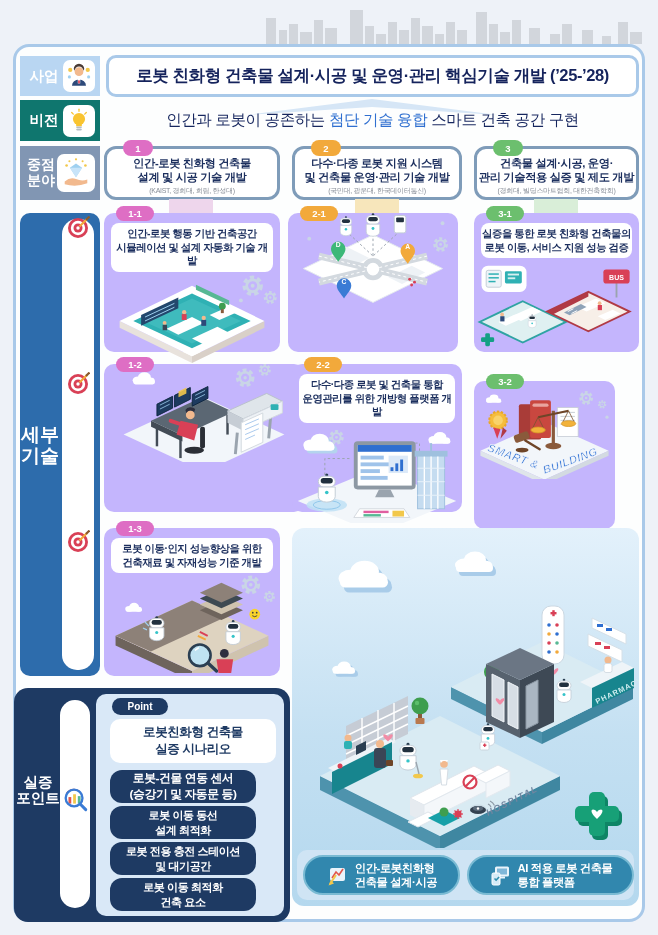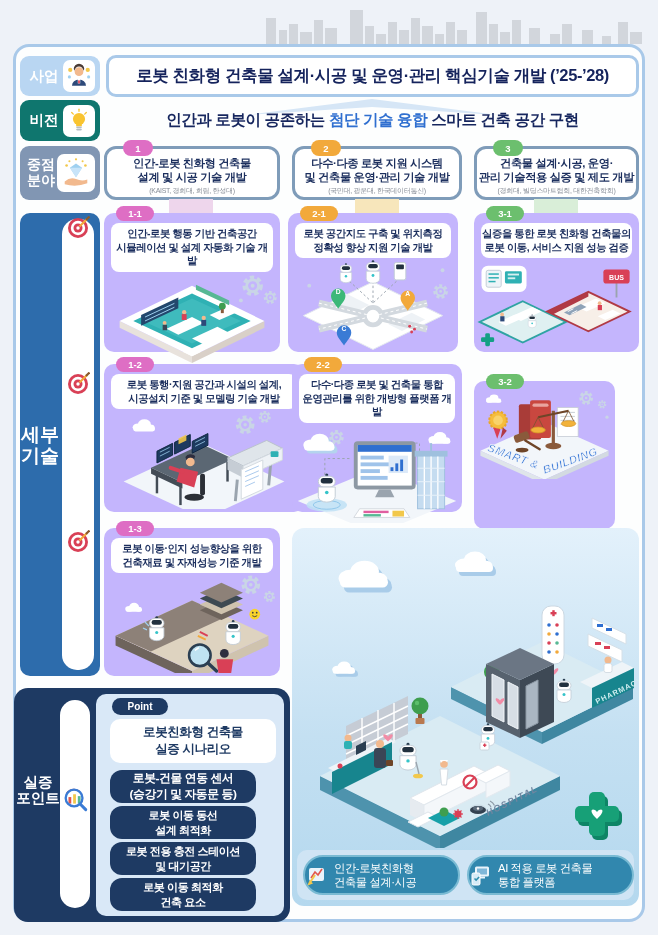--- a/index.html
+++ b/index.html
@@ -2,29 +2,29 @@
 <html><head>
 <meta charset="utf-8">
 <style>
   html,body{margin:0;padding:0}
   body{width:658px;height:935px;position:relative;background:#eef2f8;overflow:hidden;
        font-family:"Liberation Sans","DejaVu Sans",sans-serif;}
   .abs{position:absolute}
   #container{left:13px;top:44px;width:626px;height:872px;background:#fdfefe;
              border:3px solid #a9c9e9;border-radius:16px}
   
-  .rail{border-radius:9px;display:flex;align-items:center;justify-content:space-between;padding:0 5px;box-sizing:border-box}
+  .rail{border-radius:0;display:flex;align-items:center;justify-content:space-between;padding:0 5px;box-sizing:border-box}
   .rail-txt{color:#fff;font-weight:bold;font-size:14.5px;line-height:1.12;text-align:center;width:100%}
   .icon-box{background:#fff;border-radius:7px;display:flex;align-items:center;justify-content:center;flex:none}
   
   #title-box{left:106px;top:55px;width:533px;height:42px;background:#fff;border:3px solid #a9c9e9;
              border-radius:10px;box-sizing:border-box;display:flex;align-items:center;justify-content:center;
              font-weight:bold;font-size:16.5px;color:#15235c;letter-spacing:-0.4px}
   #vision-text{left:106px;top:99px;width:533px;height:43px;display:flex;align-items:center;justify-content:center;
-               font-weight:bold;font-size:15.5px;letter-spacing:-0.4px}
+               font-weight:normal;font-size:15.5px;letter-spacing:-0.4px}
   
   .focus-card{background:#fff;border:3px solid #7f9cb9;border-radius:12px;box-sizing:border-box;
               text-align:center;padding-top:7px}
   .num-badge{position:absolute;top:-9px;left:16px;width:30px;height:16px;border-radius:9px;color:#fff;
              font-weight:bold;font-size:9.5px;display:flex;align-items:center;justify-content:center}
   .bg-pink{background:#de6ec4}.bg-yellow{background:#f2a93b}.bg-green{background:#6cbf6e}
   .focus-title{font-weight:bold;font-size:11.3px;line-height:1.28;color:#1c2f5e;letter-spacing:-0.4px}
   .orgs{font-size:7px;color:#868c96;margin-top:1px;letter-spacing:-0.3px}
   .tint{height:14px;width:44px;top:199px}
   
@@ -44,22 +44,22 @@
                font-weight:bold;font-size:10px;display:flex;align-items:center;justify-content:center}
   #scenario-card{left:110px;top:719px;width:166px;height:44px;background:#fff;border-radius:10px;color:#1e3a63;
                  font-weight:bold;font-size:12.5px;text-align:center;line-height:1.35;display:flex;
                  flex-direction:column;justify-content:center;letter-spacing:-0.4px}
   .wcol{background:#fff;border-radius:15px}
   
   #scene-panel{left:292px;top:528px;width:347px;height:378px;border-radius:12px;
                background:linear-gradient(180deg,#e3f1fb 0%,#c4e0f2 55%,#b4d8ee 100%)}
   #badge-strip{left:297px;top:850px;width:337px;height:50px;background:#cfe4f4;border-radius:10px}
   .scene-badge{position:absolute;top:855px;height:40px;background:#3187ae;border:2px solid #79bad3;border-radius:21px;
-               box-sizing:border-box;color:#fff;font-weight:normal;font-size:11.3px;line-height:1.25;display:flex;
-               align-items:center;justify-content:flex-start;gap:5px;letter-spacing:-0.4px}
+               box-sizing:border-box;color:#fff;font-weight:bold;font-size:11.3px;line-height:1.25;display:flex;
+               align-items:center;justify-content:center;gap:5px;letter-spacing:-0.4px}
   .vseg{white-space:pre}
 </style>
 </head>
 <body>
 
 <svg width="0" height="0" style="position:absolute" aria-hidden="true">
   <defs>
     <g id="g-gear">
       <circle r="7" fill="none" stroke="#c9d5e6" stroke-width="5" stroke-dasharray="3.5 2.6"></circle>
       <circle r="5.5" fill="none" stroke="#c9d5e6" stroke-width="2.5"></circle>
@@ -249,21 +249,20 @@
       <rect x="77.5" y="41" width="5" height="6" fill="#d94056"></rect>
     <circle cx="100" cy="45" r="2.2" fill="#f2b98e"></circle>
       <rect x="97.5" y="47" width="5" height="6" fill="#2e4a7a"></rect>
     <circle cx="60" cy="50" r="2" fill="#f2b98e"></circle>
       <rect x="58" y="52" width="4.5" height="5.5" fill="#3a4656"></rect>
   </svg>
 </div>
 
 <div class="abs dcard" style="left:288px;top:213px;width:170px;height:139px">
   <div class="dnum bg-yellow">2-1</div>
-  <div class="dhead">로봇 공간지도 구축 및 위치측정<br>정확성 향상 지원 기술 개발</div>
   <svg width="100%" height="90" viewBox="0 0 176 92">
     <use href="#g-gear" transform="translate(158,32) scale(0.8)"></use>
     <circle cx="22" cy="26" r="2" fill="#c9d5e6"></circle>
       <circle cx="160" cy="10" r="2" fill="#c9d5e6"></circle>
     <polygon points="88,22 160,57 88,92 16,57" fill="#fff" stroke="#e3e8ee"></polygon>
     <polygon points="60,34 84,46 70,53 46,41" fill="#eef2f6"></polygon>
     <polygon points="104,66 128,54 142,61 118,73" fill="#eef2f6"></polygon>
     <g stroke="#d3d9df" stroke-width="7" fill="none">
       <line x1="32" y1="44" x2="144" y2="71"></line>
         <line x1="144" y1="44" x2="32" y2="71"></line>
@@ -338,21 +337,20 @@
       </g>
     <g fill="#14a085">
         <rect x="12" y="76" width="5" height="14" rx="1.5"></rect>
         <rect x="7.5" y="80.5" width="14" height="5" rx="1.5"></rect>
       </g>
   </svg>
 </div>
 
 <div class="abs dcard" style="left:104px;top:364px;width:200px;height:148px">
   <div class="dnum bg-pink">1-2</div>
-  <div class="dhead">로봇 통행·지원 공간과 시설의 설계,<br>시공설치 기준 및 모델링 기술 개발</div>
   <svg width="100%" height="98" viewBox="0 0 176 100">
     <use href="#g-cloud" transform="translate(26,16) scale(0.6)" fill="#fff"></use>
     <use href="#g-gear" transform="translate(130,14) scale(1)"></use>
     <use href="#g-gear" transform="translate(150,6) scale(0.65)"></use>
     <polygon points="88,34 170,72 88,110 6,72" fill="#f2f6fa"></polygon>
     <g stroke="#434c56" stroke-width="2.5">
         <line x1="40" y1="62" x2="40" y2="84"></line>
         <line x1="64" y1="74" x2="64" y2="96"></line>
         <line x1="112" y1="52" x2="112" y2="72"></line>
       </g>

